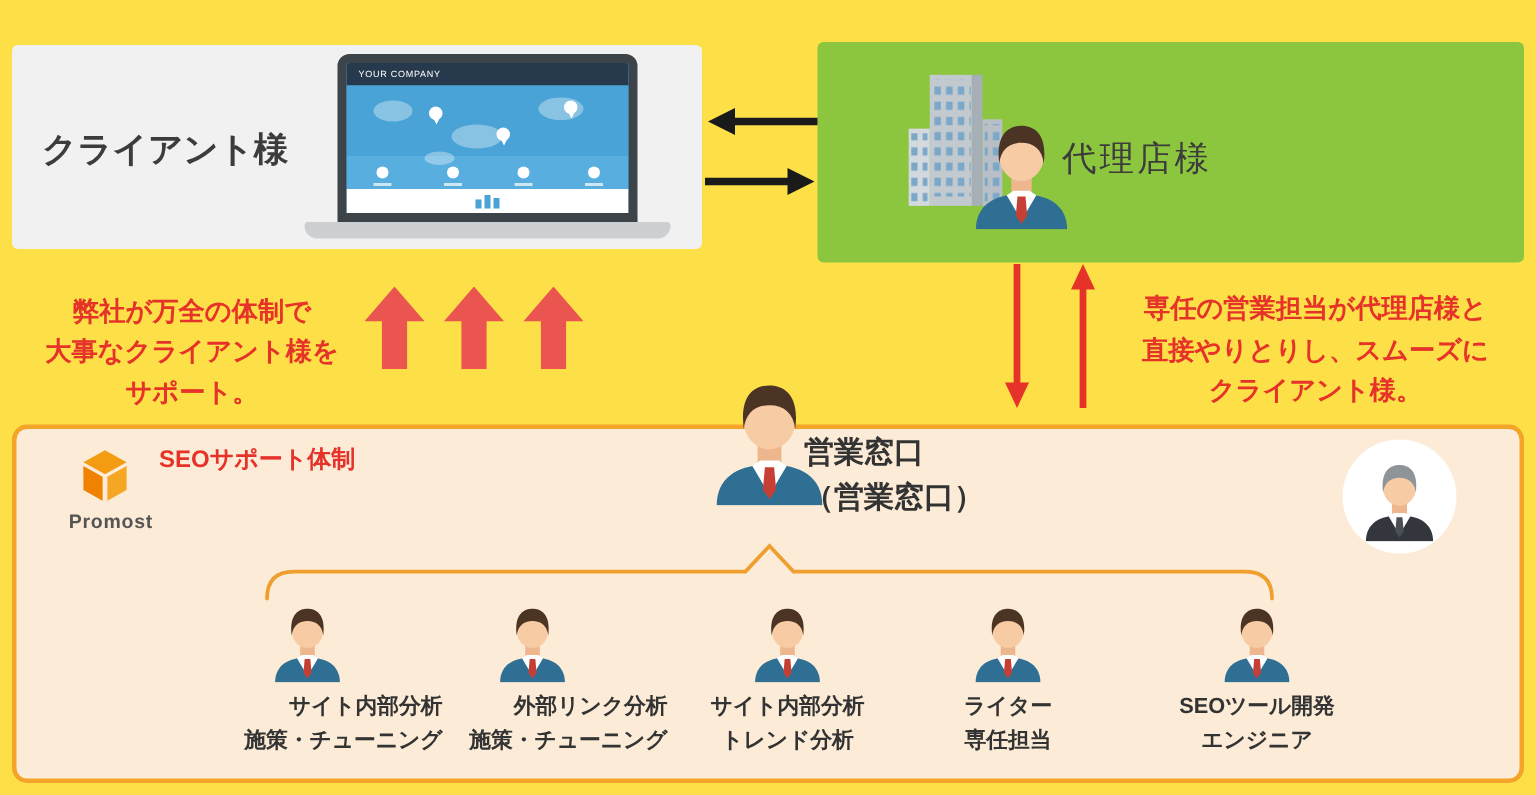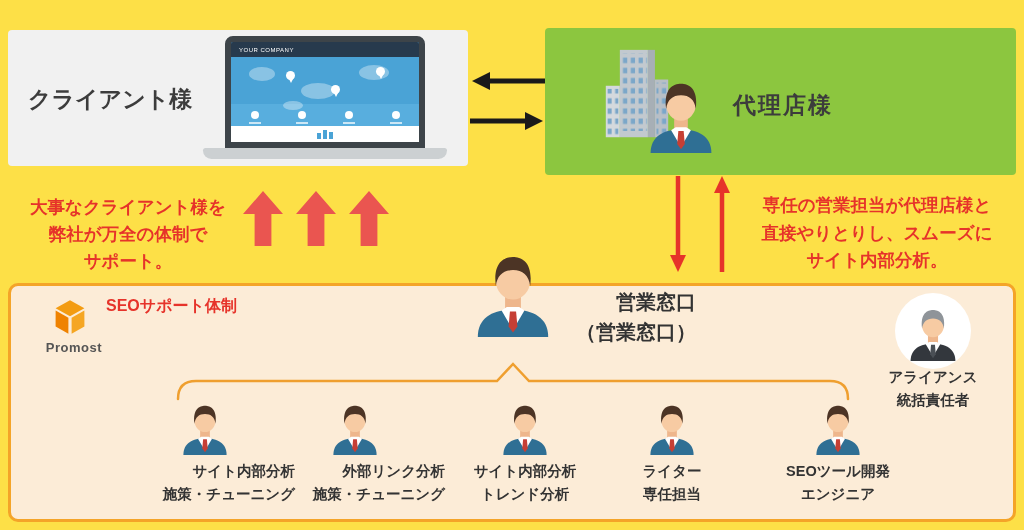--- a/index.html
+++ b/index.html
@@ -6,21 +6,21 @@
   body { font-family: "Liberation Sans", "DejaVu Sans", sans-serif; background:#ffffff; }
   .canvas { position:relative; width:1024px; height:530px; background:#fde047; overflow:hidden; }
 
   
   .client-box { position:absolute; left:8px; top:30px; width:460px; height:136px;
     background:#f1f1f1; border-radius:4px; }
   .client-label { position:absolute; left:28px; top:84px; font-size:23px; font-weight:700; color:#3c3c3c; }
 
   .agency-box { position:absolute; left:545px; top:28px; width:471px; height:147px;
     background:#8cc63f; border-radius:4px; }
-  .agency-label { position:absolute; left:733px; top:90px; font-size:23px; font-weight:700; color:#3c3c3c; letter-spacing:2px; }
+  .agency-label { position:absolute; left:708px; top:90px; font-size:23px; font-weight:400; color:#3c3c3c; letter-spacing:2px; }
 
   
   .laptop { position:absolute; left:225px; top:36px; width:200px; }
   .screen { width:200px; height:112px; border:6px solid #3d4449; border-radius:8px 8px 0 0;
     background:#4aa3d6; overflow:hidden; display:flex; flex-direction:column; }
   .scr-header { height:15px; background:#273a4d; color:#fff; font-size:6px; letter-spacing:.5px;
     display:flex; align-items:center; padding-left:8px; flex:0 0 auto; }
   .scr-map { flex:1 1 auto; position:relative; background:#4aa3d6; }
   .blob { position:absolute; background:rgba(255,255,255,.35); border-radius:50%; }
   .pin { position:absolute; width:9px; height:9px; background:#ffffff; border-radius:50%; }
@@ -48,21 +48,21 @@
   .support-box { position:absolute; left:8px; top:283px; width:1008px; height:239px;
     background:#fcecd7; border:3px solid #f4a428; border-radius:10px; }
   .promost-logo { position:absolute; left:50px; top:297px; width:40px; height:40px; }
   .promost-text { position:absolute; left:38px; top:340px; width:64px; text-align:right;
     font-size:13px; font-weight:700; color:#555; letter-spacing:.5px; }
   .support-title { position:absolute; left:106px; top:296px; font-size:16px; font-weight:700; color:#e6332a; }
 
   .avatar { position:absolute; }
   .avatar svg { width:100%; height:100%; display:block; }
   .sales-avatar { left:469px; top:249px; width:88px; height:88px; z-index:6; }
-  .sales-label { position:absolute; left:536px; top:287px; width:160px; text-align:right;
+  .sales-label { position:absolute; left:536px; top:287px; width:160px; text-align:left;
     font-size:20px; font-weight:700; color:#333; line-height:30px; z-index:6; }
 
   .member-avatar { width:54px; height:54px; top:401px; }
   .m1 { left:178px; } .m2 { left:328px; } .m3 { left:498px; } .m4 { left:645px; } .m5 { left:811px; }
   .member-label { position:absolute; top:460px; width:180px; text-align:center;
     font-size:14.5px; font-weight:700; color:#333; line-height:23px; }
   .ml1 { left:115px;text-align:right; } .ml2 { left:265px;text-align:right; } .ml3 { left:435px; } .ml4 { left:582px; } .ml5 { left:748px; }
 
   .alliance-circle { position:absolute; left:895px; top:293px; width:76px; height:76px;
     background:#ffffff; border-radius:50%; overflow:hidden; }
@@ -150,28 +150,28 @@
       </svg>
   </div>
   <div class="avatar agency-avatar">
     <svg viewBox="0 0 100 100">
         <use href="#avatar"></use>
       </svg>
   </div>
   <div class="agency-label">代理店様</div>
 
   <div class="left-note">
+    <div>弊社が万全の体制で</div>
     <div>大事なクライアント様を</div>
-    <div>弊社が万全の体制で</div>
     <div>サポート。</div>
   </div>
   <div class="right-note">
     <div>専任の営業担当が代理店様と</div>
     <div>直接やりとりし、スムーズに</div>
-    <div>サイト内部分析。</div>
+    <div>クライアント様。</div>
   </div>
 
   <div class="up-arrows">
     <div class="block-arrow"></div>
     <div class="block-arrow"></div>
     <div class="block-arrow"></div>
   </div>
 
   <div class="support-box"></div>
   <div class="promost-logo avatar">
@@ -259,18 +259,14 @@
     <div>エンジニア</div>
   </div>
 
   <div class="alliance-circle">
     <div class="avatar alliance-avatar">
       <svg viewBox="0 0 100 100" style="--suit:#33373d; --hair:#8f9499; --tie:#4a4f55;">
           <use href="#avatar"></use>
         </svg>
     </div>
   </div>
-  <div class="alliance-label">
-    <div>アライアンス</div>
-    <div>統括責任者</div>
-  </div>
 
 </div>
 
 </body></html>

